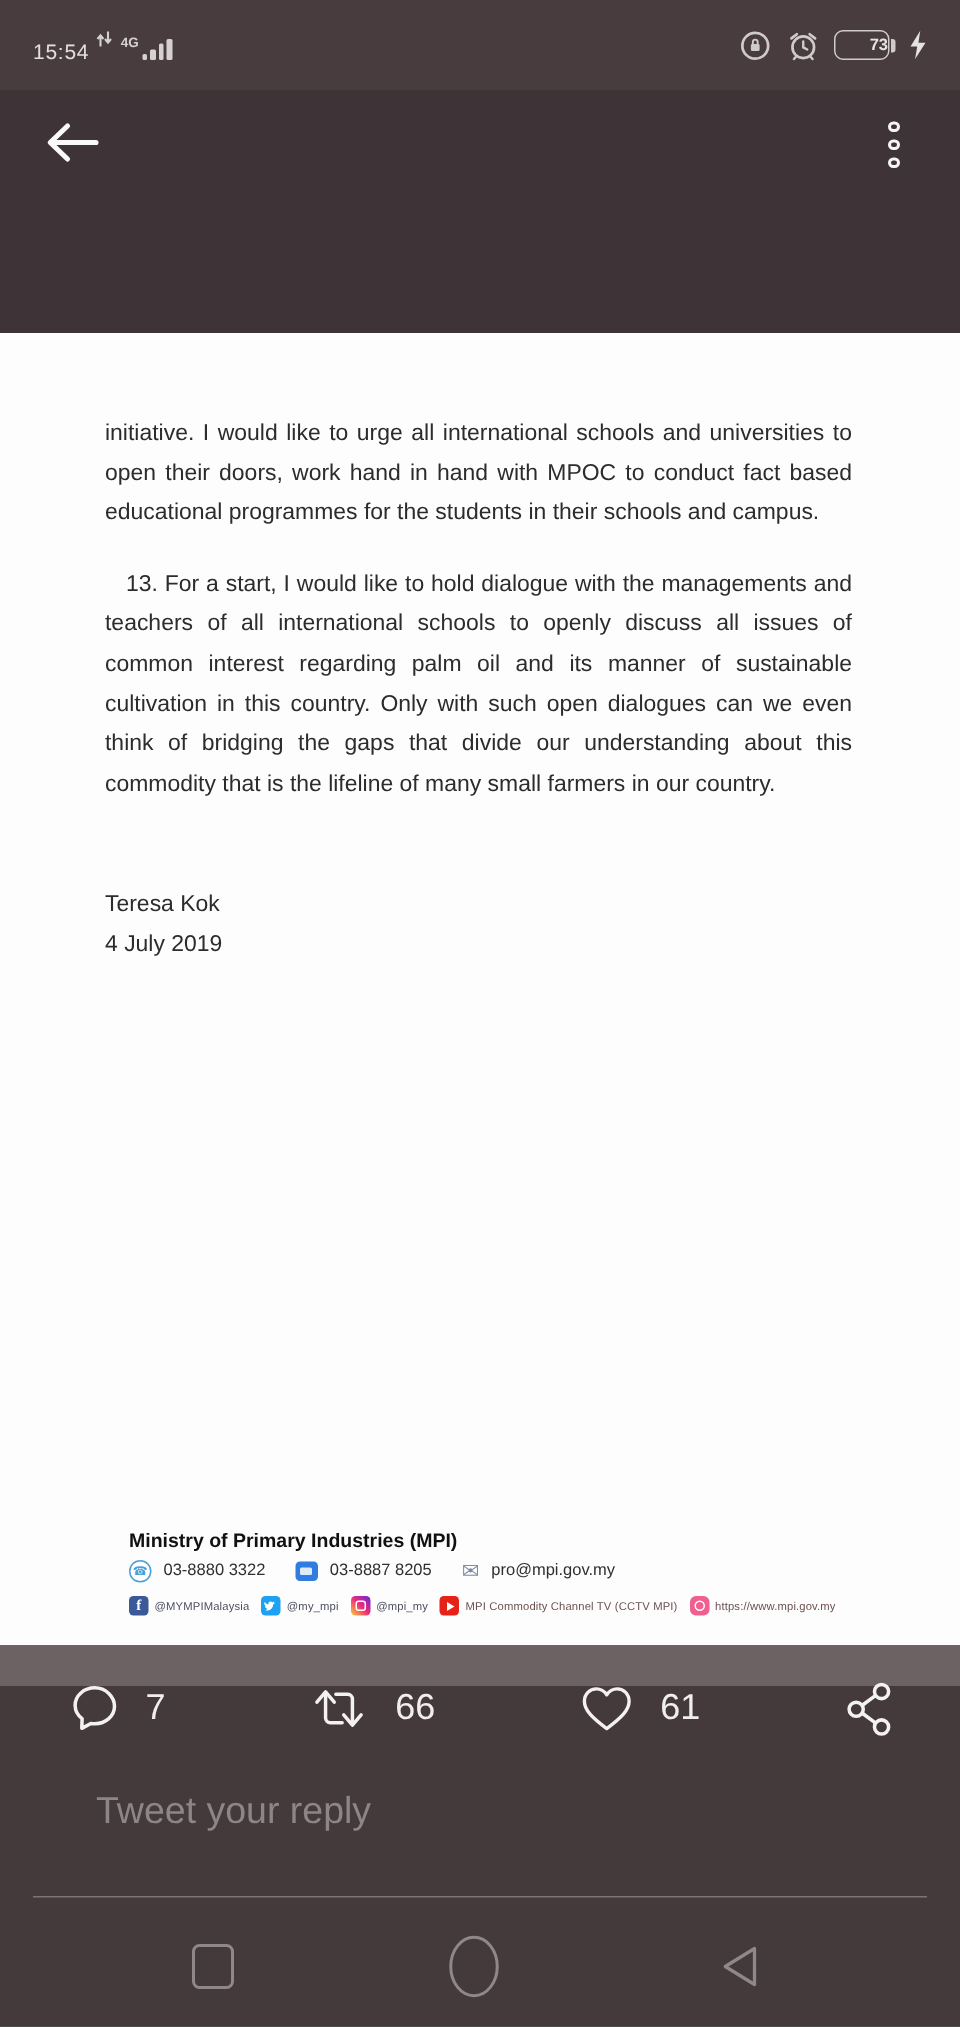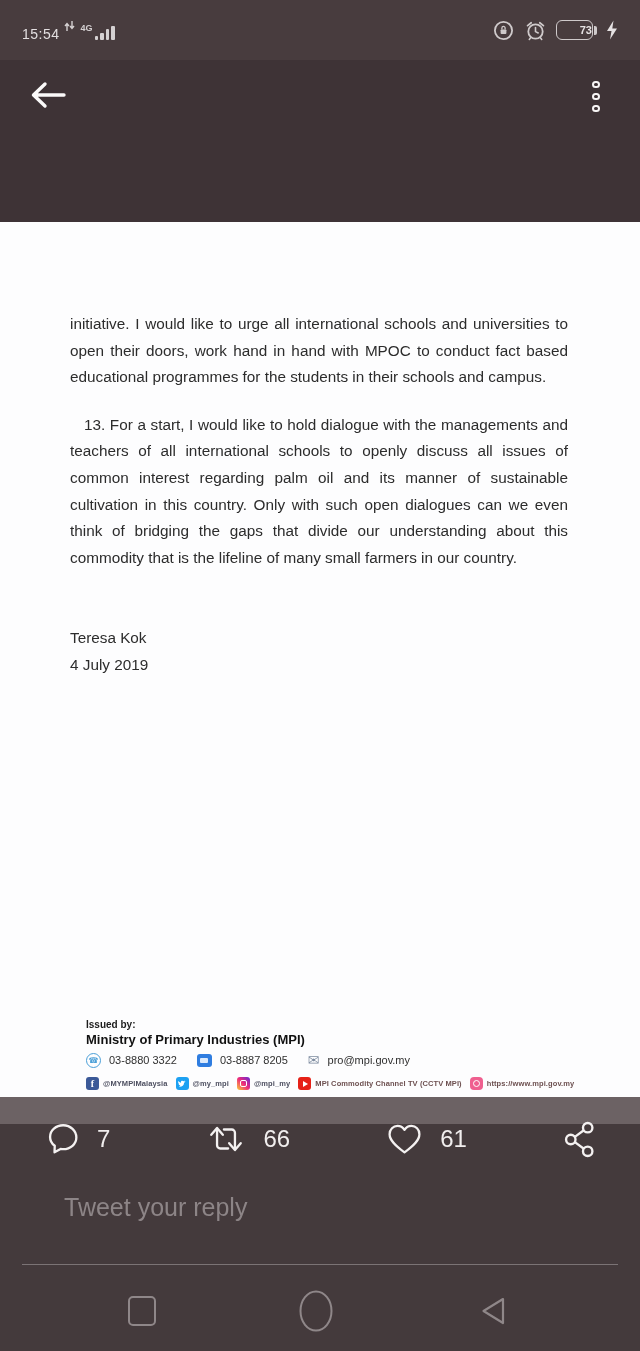--- a/index.html
+++ b/index.html
@@ -42,21 +42,21 @@
   .back-btn { position:absolute; top:18px; left:28px; width:44px; height:40px; cursor:pointer; }
   .kebab { position:absolute; top:16px; right:36px; width:16px; cursor:pointer; }
   .kebab span {
     display:block; width:7.5px; height:7.5px; border:2.4px solid #f7f5f5;
     border-radius:50%; margin:4.5px auto;
   }
 
   
   .document {
     position:absolute; top:222px; left:0; width:640px; height:875px;
-    background:#fdfdfe; color:#2c2c2c; padding:89px 72px 0 70px;
+    background:#fdfdfe; color:#2c2c2c; padding:54px 72px 0 70px;
   }
   .para {
     font-size:15.3px; line-height:26.6px; text-align:justify;
     color:#2c2c2c; margin-bottom:21px;
   }
   .para.indent { text-indent:14px; }
   .signature { margin-top:53px; font-size:15.3px; line-height:27px; }
   .doc-footer { position:absolute; left:86px; top:796px; width:480px; }
   .f-issued { font-size:10px; font-weight:bold; color:#1c1c1c; line-height:13px; }
   .f-ministry { font-size:13px; font-weight:bold; color:#111; line-height:17px; }
@@ -72,21 +72,21 @@
   .fax-box {
     width:15px; height:13px; background:#2f7de0; border-radius:3px;
     display:flex; align-items:center; justify-content:center;
   }
   .fax-box i { display:block; width:8px; height:5px; background:#dceafc; border-radius:1px; }
   .mail-glyph { font-size:14px; color:#7e8ca0; }
   .f-social { display:flex; align-items:center; margin-top:9px; }
   .s-item { display:flex; align-items:center; margin-right:8px; }
   .s-ico { width:13px; height:13px; border-radius:3px; margin-right:4px;
            display:flex; align-items:center; justify-content:center; flex:none; }
-  .s-label { font-size:7.5px; font-weight:bold; color:#4d4f60; letter-spacing:0.1px; white-space:nowrap; }
+  .s-label { font-size:7.5px; font-weight:normal; color:#4d4f60; letter-spacing:0.1px; white-space:nowrap; }
   .s-label.red { color:#6d5050; }
   .ico-fb { background:#3b5998; color:#fff; font-size:10px; font-weight:bold;
             font-family:"Liberation Serif", serif; }
   .ico-tw { background:#1da1f2; }
   .ico-ig { background:linear-gradient(45deg,#f9ce34,#ee2a7b,#6228d7); position:relative; }
   .ico-ig b { display:block; width:7px; height:7px; border:1.3px solid #fff; border-radius:2px; }
   .ico-yt { background:#e62117; }
   .ico-yt b { display:block; width:0; height:0; border-left:5px solid #fff;
               border-top:3.5px solid transparent; border-bottom:3.5px solid transparent; margin-left:1px; }
   .ico-web { background:#ef5f8f; border-radius:4px; }
@@ -178,21 +178,20 @@
 
   <div class="document">
     <p class="para">initiative. I would like to urge all international schools and universities to open their doors, work hand in hand with MPOC to conduct fact based educational programmes for the students in their schools and campus.</p>
     <p class="para indent">13. For a start, I would like to hold dialogue with the managements and teachers of all international schools to openly discuss all issues of common interest regarding palm oil and its manner of sustainable cultivation in this country. Only with such open dialogues can we even think of bridging the gaps that divide our understanding about this commodity that is the lifeline of many small farmers in our country.</p>
     <div class="signature">
       <div>Teresa Kok</div>
       <div>4 July 2019</div>
     </div>
 
     <div class="doc-footer">
-      <div class="f-issued">Issued by:</div>
       <div class="f-ministry">Ministry of Primary Industries (MPI)</div>
 
       <div class="f-contact">
         <div class="c-item">
           <span class="c-ico phone-ring">☎</span>
           <span class="c-txt">03-8880 3322</span>
         </div>
         <div class="c-item">
           <span class="c-ico">
               <span class="fax-box">

